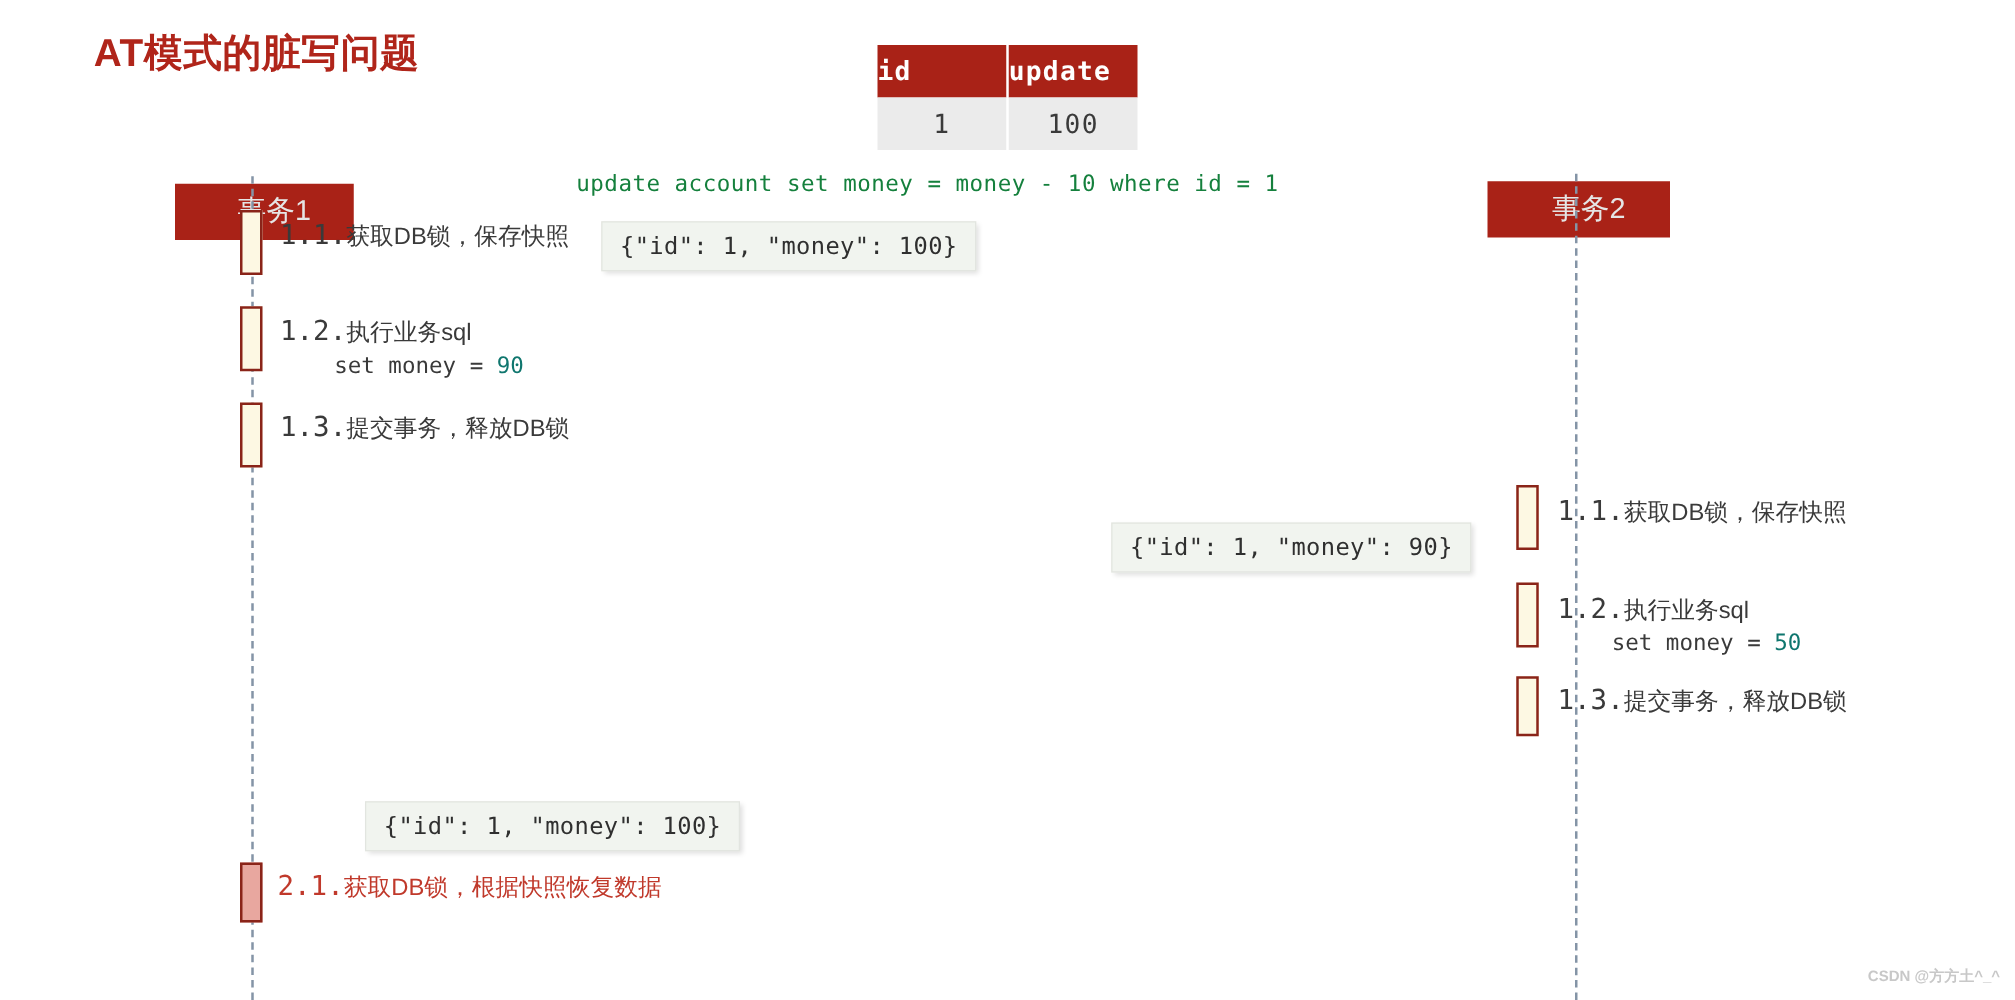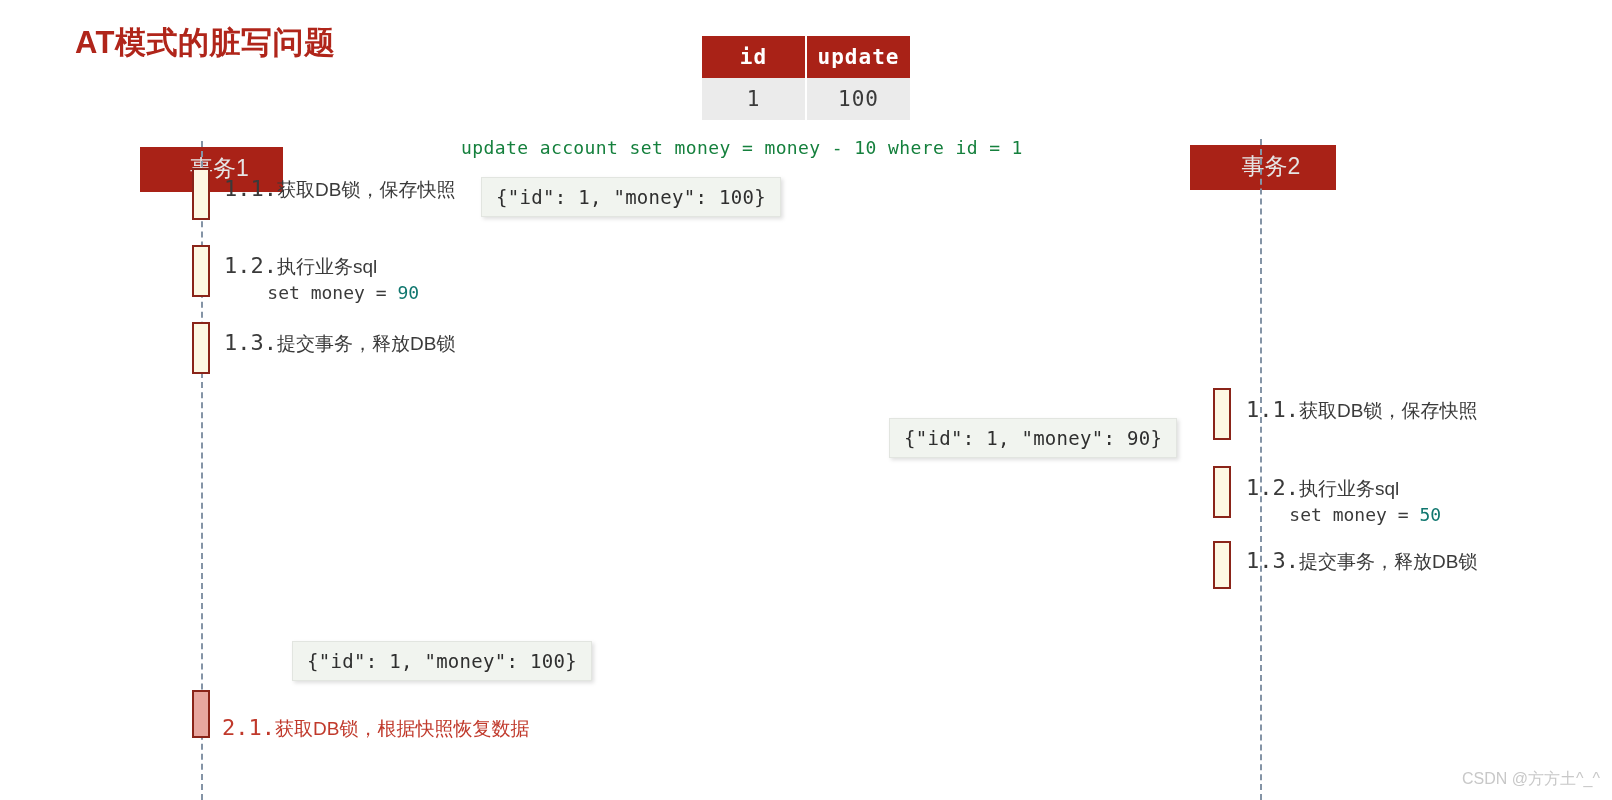--- a/index.html
+++ b/index.html
@@ -41,21 +41,21 @@
     border-spacing: 2px 0;
   }
   #db-table th {
     background: #A92217;
     color: #ffffff;
     font-family: "DejaVu Sans Mono", "Liberation Mono", monospace;
     font-weight: bold;
     font-size: 21px;
     padding: 9px 0;
     width: 103px;
-    text-align: center;
+    text-align: left;
     letter-spacing: 1px;
   }
   #db-table td {
     background: #EBEBEB;
     color: #3a3a3a;
     font-family: "DejaVu Sans Mono", "Liberation Mono", monospace;
     font-size: 21px;
     padding: 9px 0;
     width: 103px;
     text-align: center;
@@ -111,21 +111,21 @@
   }
 
   
   .step-label {
     position: absolute;
     font-size: 19px;
     color: #3a3a3a;
     white-space: pre;
     line-height: 26px;
   }
-  .step-label.rollback-text { color: #C0392B; margin-top: 18px; }
+  .step-label.rollback-text { color: #C0392B; }
   .step-label .mono {
     font-family: "DejaVu Sans Mono", "Liberation Mono", monospace;
     font-size: 18px;
   }
   .step-label .num { color: #0f766e; }
   .step-label .idx {
     font-family: "DejaVu Sans Mono", "Liberation Mono", monospace;
     font-size: 22px;
   }
 
@@ -141,23 +141,24 @@
     padding: 8px 14px;
     white-space: nowrap;
     letter-spacing: 0.3px;
   }
 
   
   #watermark {
     position: absolute;
     right: 12px;
     bottom: 10px;
-    font-size: 16px;
+    font-size: 12px;
     color: #C8C8C8;
     white-space: nowrap;
+    font-weight: bold;
   }
 </style>
 </head>
 <body>
 
 <div id="canvas">
 
   <div id="page-title">AT模式的脏写问题</div>
 
   <table id="db-table">

